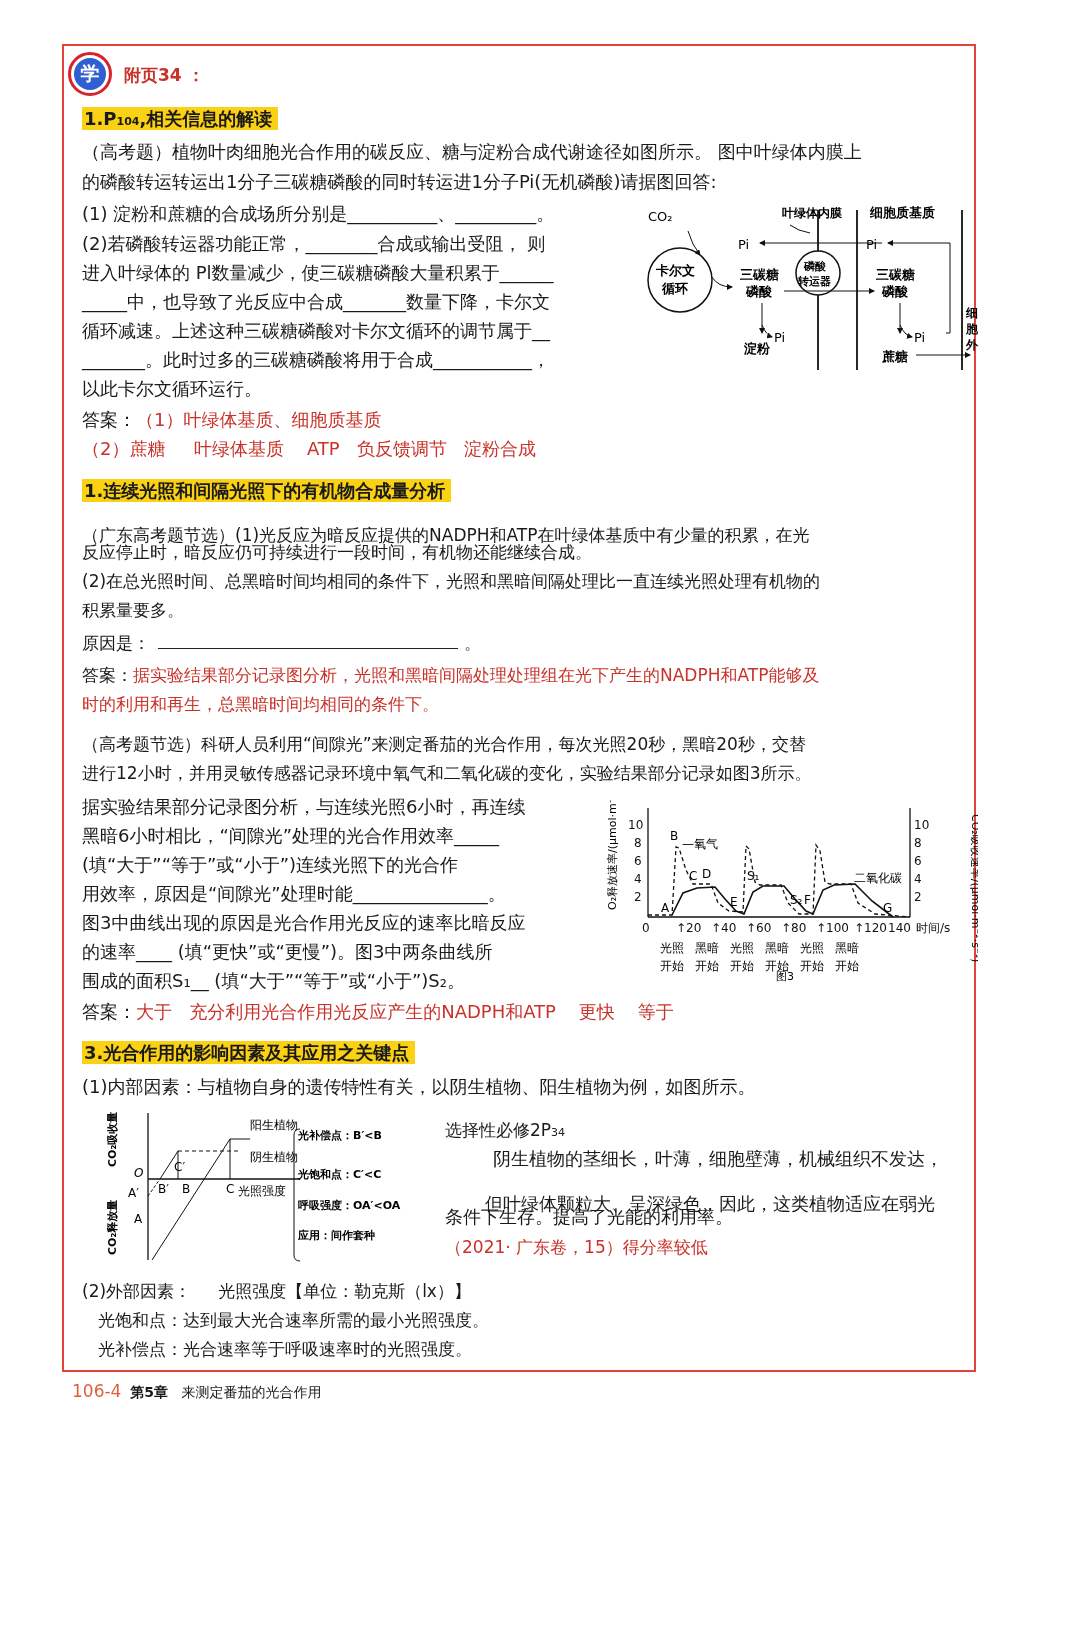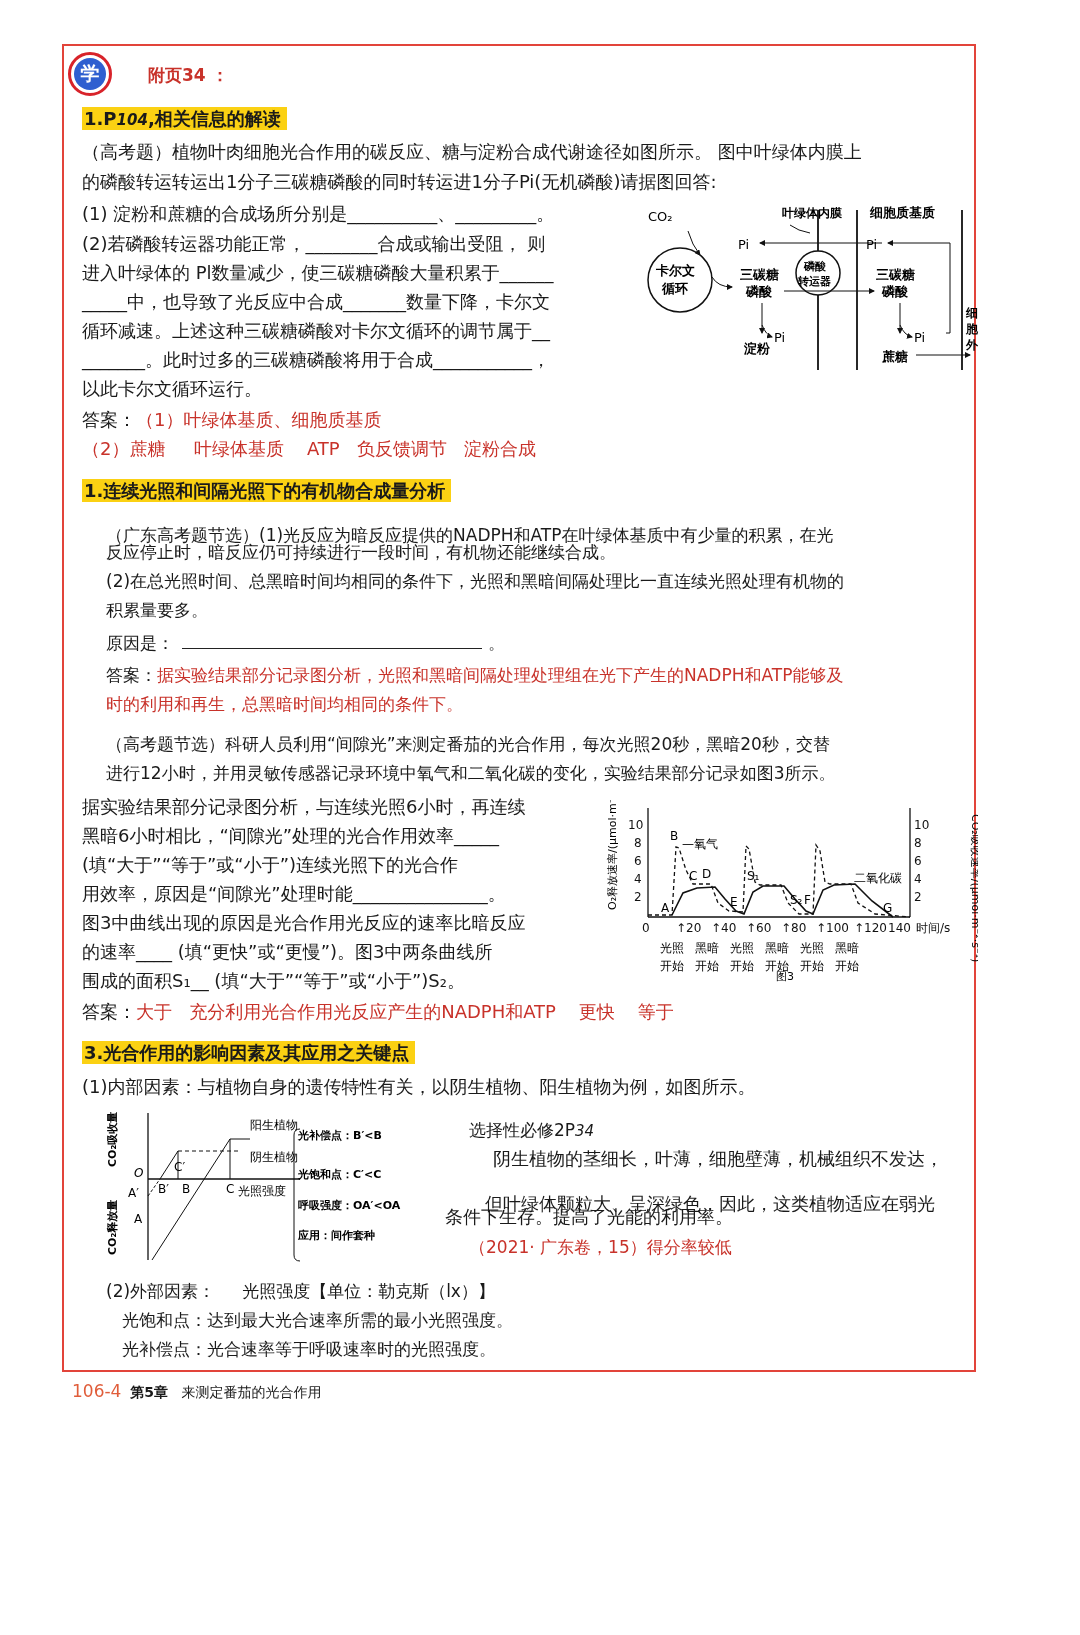--- a/index.html
+++ b/index.html
@@ -2,28 +2,28 @@
 <html><head>
 <meta charset="utf-8">
 <style>
   html, body { margin:0; padding:0; background:#ffffff; }
   body { width:1080px; height:1635px; position:relative; overflow:hidden;
          font-family:"DejaVu Sans", "Liberation Sans", sans-serif; color:#1a1a1a; }
   .frame { position:absolute; left:62px; top:44px; width:914px; height:1328px;
            border:2px solid #e2443a; box-sizing:border-box; }
   .abs { position:absolute; white-space:nowrap; }
   .t18 { font-size:18px; line-height:28px; }
-  .t17 { font-size:17px; line-height:27px;margin-left:24px; }
+  .t17 { font-size:17px; line-height:27px; }
   .red { color:#c8322a; }
   .hl { background:#fbd113; font-weight:bold; font-size:18px; padding:1px 6px 1px 2px; line-height:26px; }
   .logo { position:absolute; left:68px; top:52px; width:44px; height:44px; border-radius:50%;
           border:3px solid #d8232a; box-sizing:border-box; display:flex; align-items:center; justify-content:center; }
   .logo-inner { width:32px; height:32px; border-radius:50%; background:#2f5fd0; color:#fff;
                 font-size:19px; display:flex; align-items:center; justify-content:center; font-weight:bold; }
-  .sub { font-size:15px;font-style:italic; }
+  .sub { font-size:11px; }
   .blank { display:inline-block; border-bottom:1.5px solid #222; height:18px; vertical-align:baseline; }
   svg text { font-family:"DejaVu Sans", sans-serif; }
   .footer-num { color:#e05d3a; font-size:17px; }
 </style>
 </head>
 <body>
 
 <div class="frame"></div>
 
 <div class="logo">

